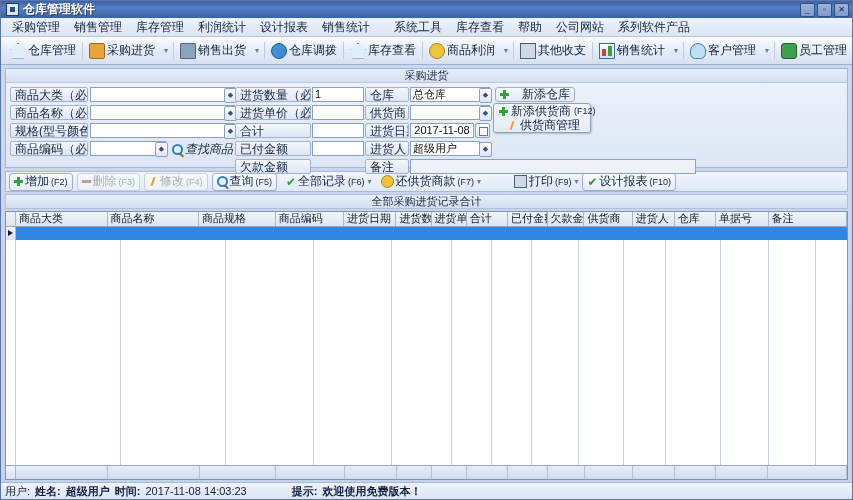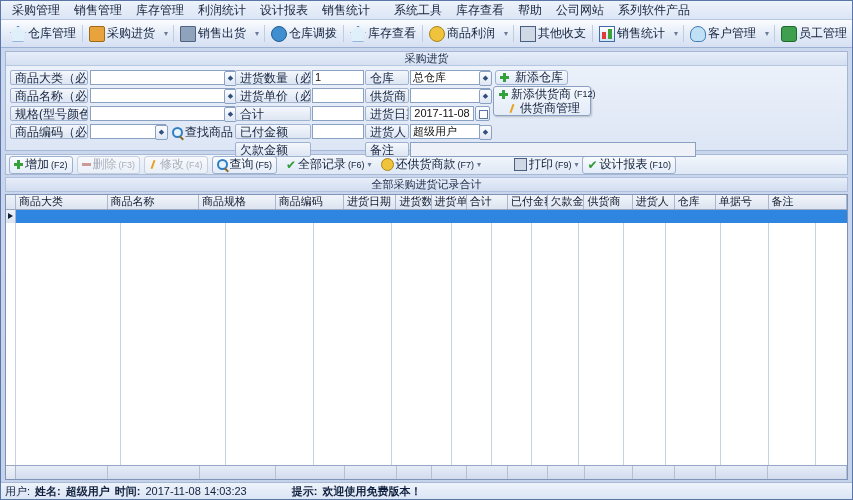--- a/index.html
+++ b/index.html
@@ -149,21 +149,21 @@
     font-size:12px;color:#14223c;white-space:nowrap;
   }
   .mag{
     width:11px;height:11px;border:2px solid #2f7fc4;border-radius:50%;
     position:relative;display:inline-block;box-sizing:border-box;background:#e8f4fd;
   }
   .mag:after{content:"";position:absolute;right:-3px;bottom:-3px;width:5px;height:2px;background:#8a6a2a;transform:rotate(45deg);}
   .fkey{font-size:9px;}
 
   .addbtn{
-    position:absolute;display:flex;align-items:center;gap:6px;
+    position:absolute;display:flex;align-items:center;gap:13px;
     height:15px;box-sizing:border-box;
     background:linear-gradient(#f6f9fd,#e2eaf7);
     border:1px solid #9db0cf;border-radius:3px;
     padding:0 4px;font-size:12px;color:#12203a;white-space:nowrap;
   }
   .plus{
     width:9px;height:9px;position:relative;display:inline-block;flex:0 0 9px;
   }
   .plus:before{content:"";position:absolute;left:0;top:3px;width:9px;height:3px;background:#34a13a;}
   .plus:after{content:"";position:absolute;left:3px;top:0;width:3px;height:9px;background:#34a13a;}
@@ -267,20 +267,29 @@
   }
   .st{white-space:nowrap;margin-right:5px;}
   .st.b{font-weight:bold;}
   .st-gap{width:40px;}
 </style>
 </head>
 <body>
 
 <div class="app">
 
+  <div class="titlebar">
+    <div class="title-icon"></div>
+    <div class="title-text">仓库管理软件</div>
+    <div class="win-btns">
+      <div class="win-btn">_</div>
+      <div class="win-btn">▫</div>
+      <div class="win-btn">✕</div>
+    </div>
+  </div>
 
   <div class="menubar">
     <div class="menu-item">采购管理</div>
     <div class="menu-item">销售管理</div>
     <div class="menu-item">库存管理</div>
     <div class="menu-item">利润统计</div>
     <div class="menu-item">设计报表</div>
     <div class="menu-item">销售统计</div>
     <div class="menu-gap"></div>
     <div class="menu-item">系统工具</div>
@@ -359,21 +368,21 @@
       <div class="fld" style="left:84px;top:22px;width:145px;"></div>
       <div class="spin" style="left:218px;top:23px;">◆</div>
 
       <div class="lbl" style="left:4px;top:40px;width:78px;">规格(型号颜色)</div>
       <div class="fld" style="left:84px;top:40px;width:145px;"></div>
       <div class="spin" style="left:218px;top:41px;">◆</div>
 
       <div class="lbl" style="left:4px;top:58px;width:78px;">商品编码（必填）</div>
       <div class="fld" style="left:84px;top:58px;width:76px;"></div>
       <div class="spin" style="left:149px;top:59px;">◆</div>
-      <div class="findlink" style="left:166px;top:58px;">
+      <div class="findlink" style="left:166px;top:58px;font-style:italic;">
         <span class="mag"></span>
         <span>查找商品</span>
           <span class="fkey">(F11)</span>
       </div>
 
       <div class="lbl" style="left:229px;top:4px;width:76px;">进货数量（必填）</div>
       <div class="fld" style="left:306px;top:4px;width:52px;">1</div>
 
       <div class="lbl" style="left:229px;top:22px;width:76px;">进货单价（必填）</div>
       <div class="fld" style="left:306px;top:22px;width:52px;"></div>

